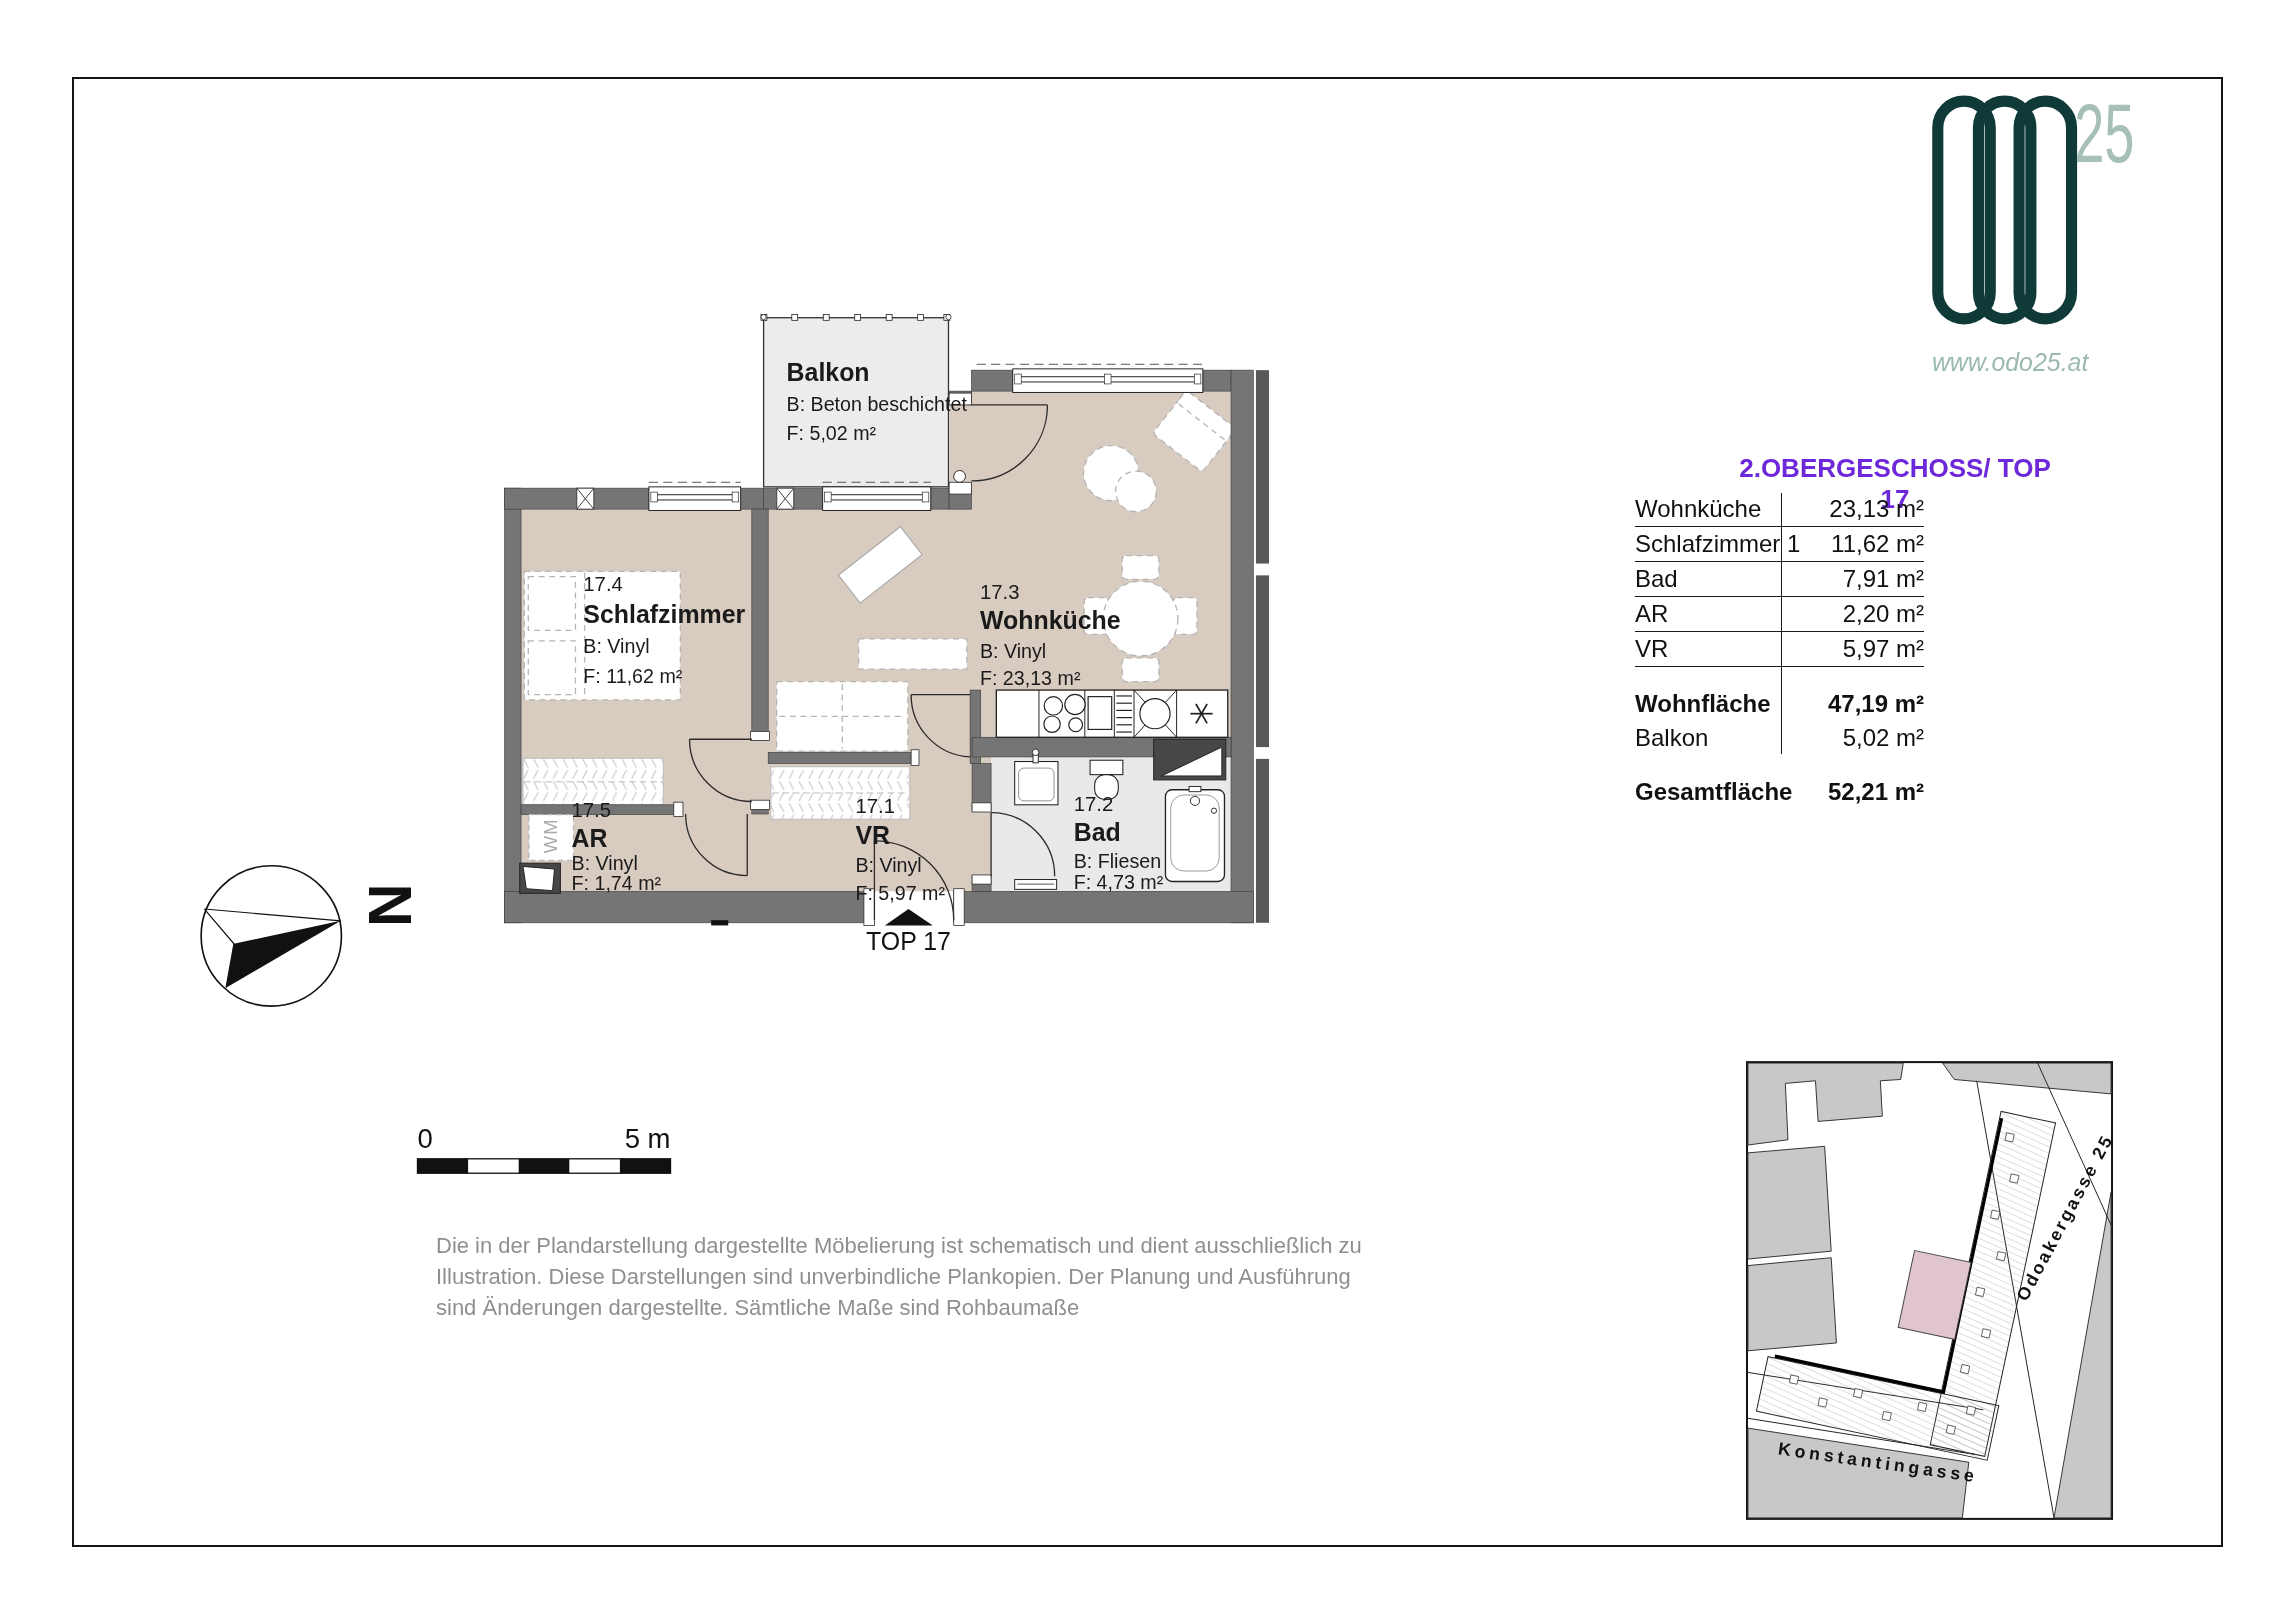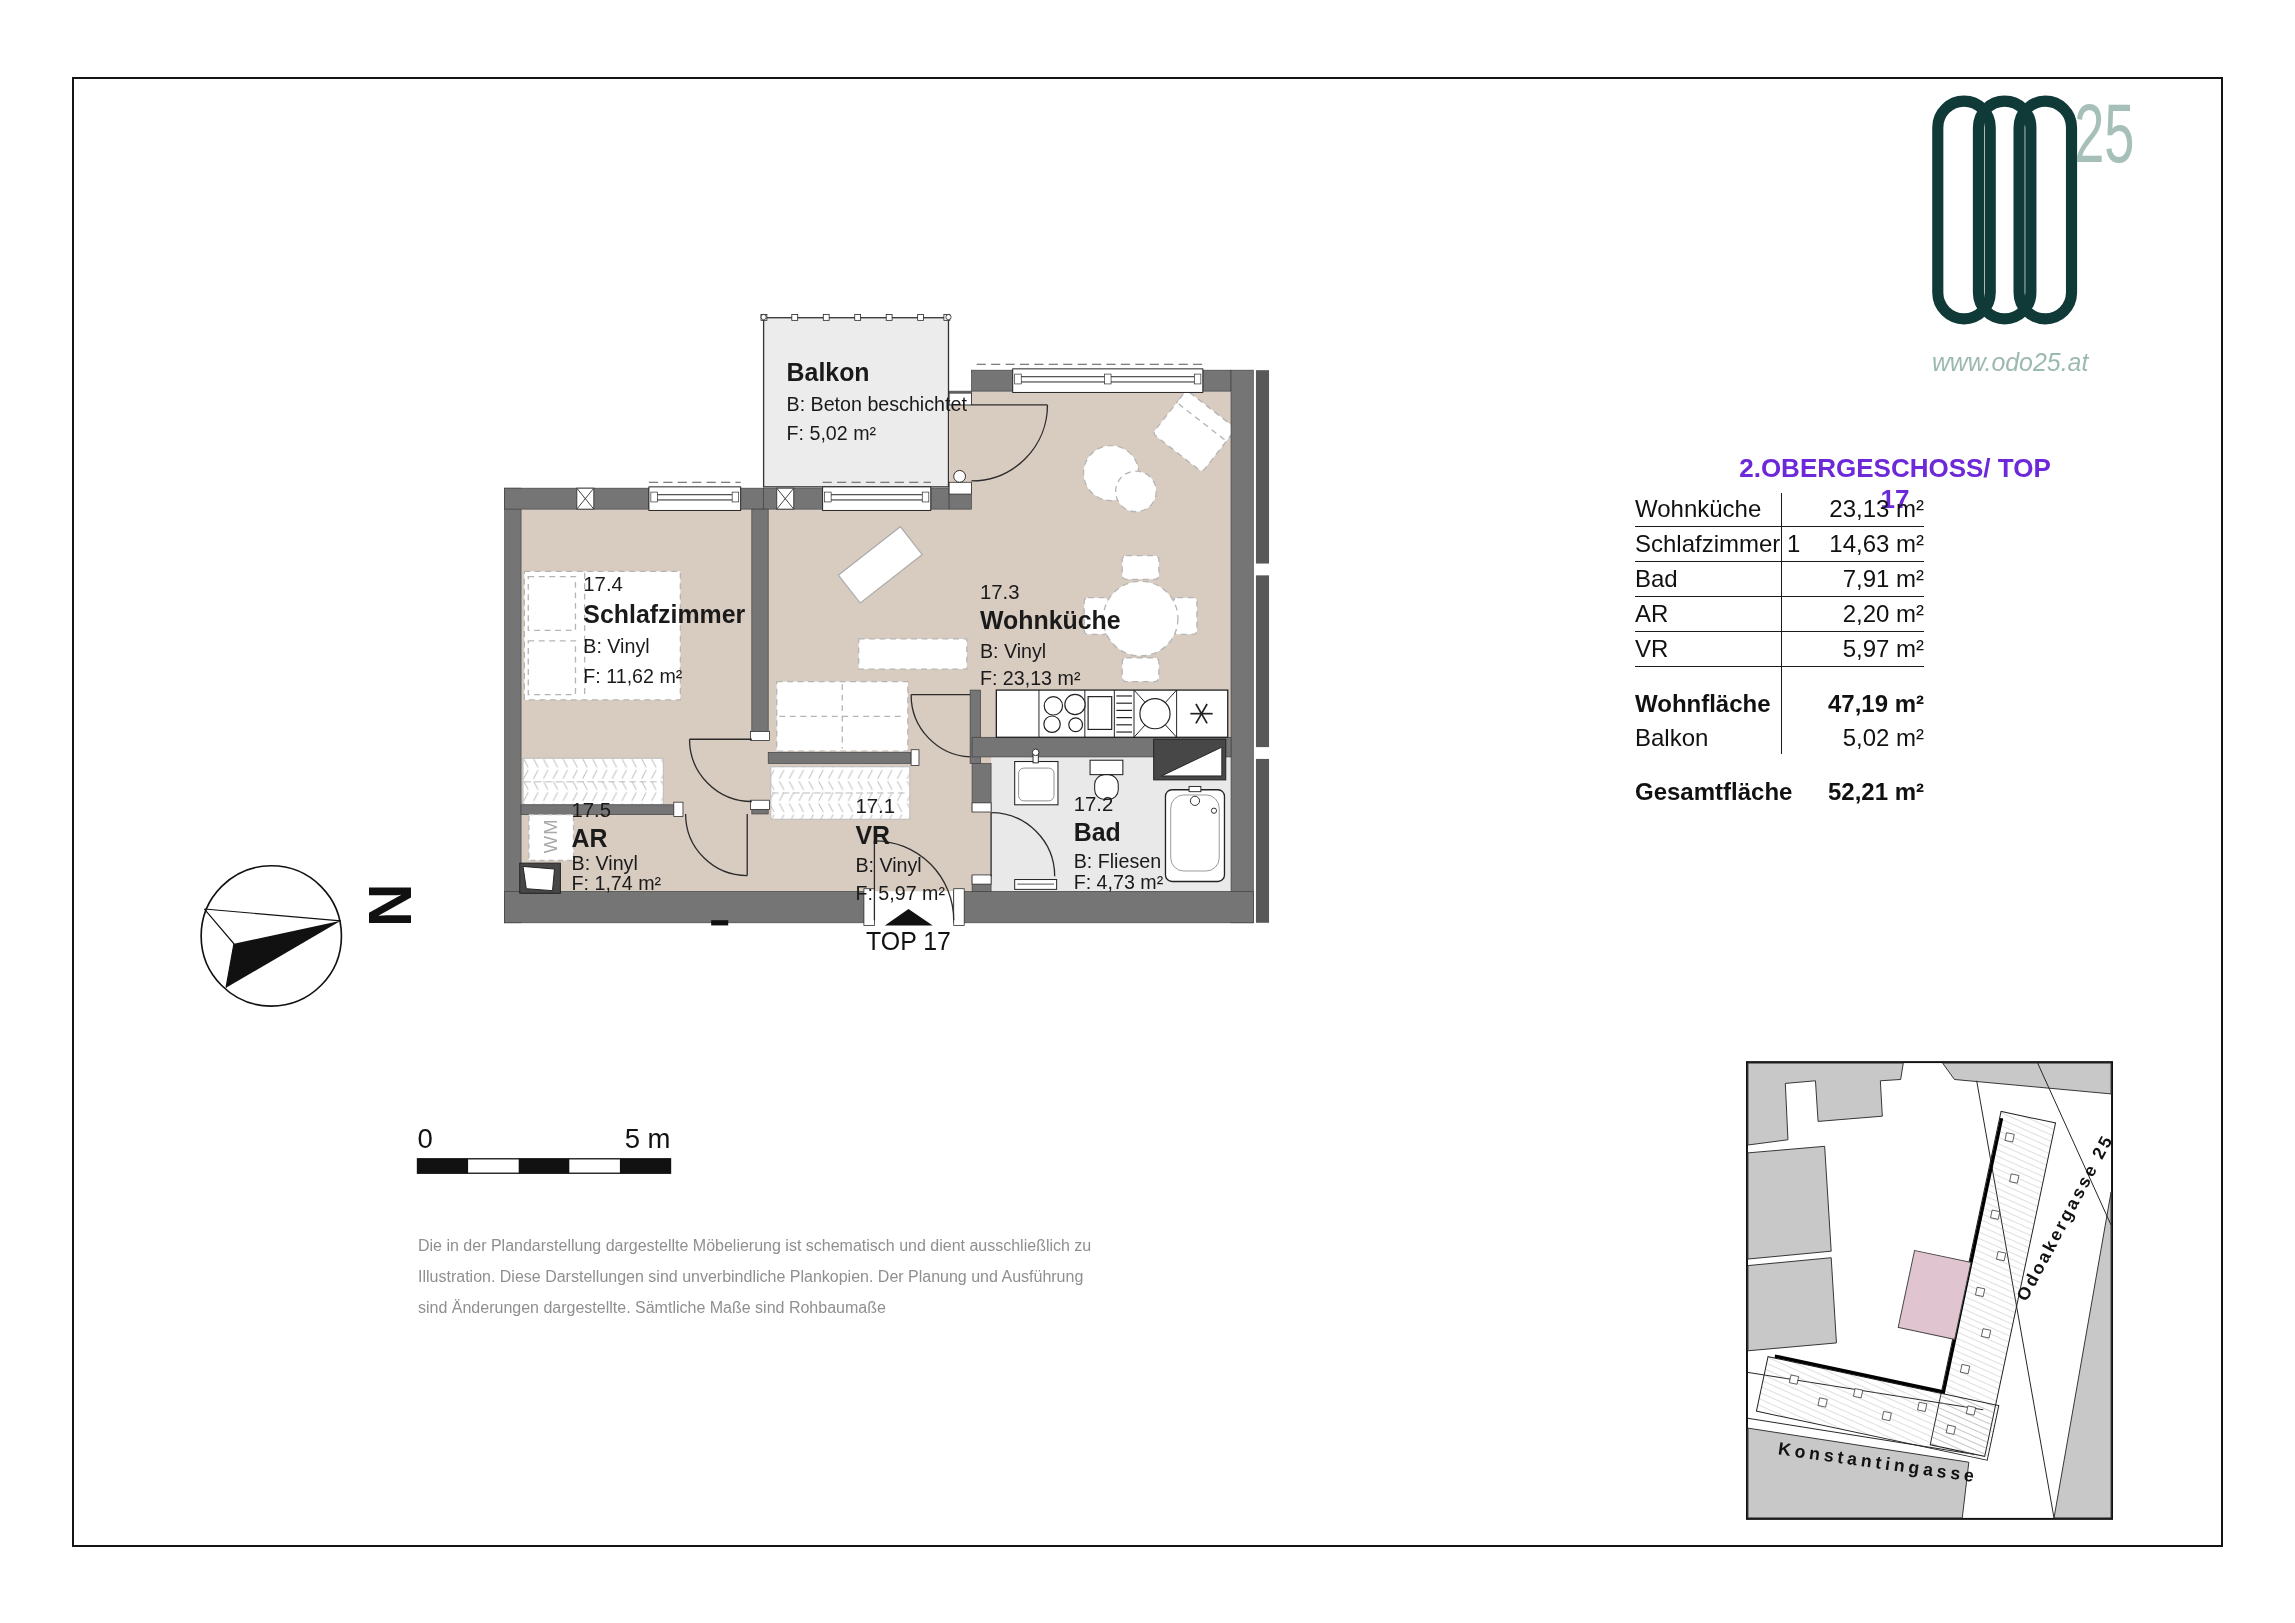--- a/index.html
+++ b/index.html
@@ -7,21 +7,21 @@
   .frame{position:absolute;left:72px;top:77px;width:2147px;height:1466px;border:2px solid #141414;}
   .plan-svg{position:absolute;left:98px;top:262px;}
   .logo-svg{position:absolute;left:1922px;top:92px;}
   .map-svg{position:absolute;left:1746px;top:1061px;}
   .unit-title{position:absolute;left:1731px;top:453px;width:328px;text-align:center;font-size:26px;font-weight:bold;color:#6d28d9;}
   .area-table{position:absolute;left:1635px;top:492px;width:289px;}
   .area-table .row{height:34px;display:flex;align-items:center;justify-content:space-between;font-size:24px;color:#111;}
   .area-table .row.rule{border-bottom:1.3px solid #1a1a1a;}
   .area-table .row.bold{font-weight:bold;margin-top:20px;}
   .vdiv{position:absolute;left:1781px;top:493px;width:1.3px;height:261px;background:#1a1a1a;}
-  .disclaimer{position:absolute;left:418px;top:1230px;width:1023px;font-size:16px;line-height:31px;color:#8f8f8f;}
+  .disclaimer{position:absolute;left:436px;top:1230px;width:1023px;font-size:22px;line-height:31px;color:#8f8f8f;}
   text{font-family:"Liberation Sans",sans-serif;}
 </style>
 </head>
 <body>
 
 <div class="frame"></div>
 
 <svg class="plan-svg" width="1246" height="1062" viewBox="150 400 1900 1620">
   <defs>
     <pattern id="hatch" width="15" height="34" patternUnits="userSpaceOnUse">
@@ -331,21 +331,21 @@
 
 <div class="unit-title">2.OBERGESCHOSS/ TOP 17</div>
 
 <div class="area-table">
   <div class="row rule">
     <span>Wohnküche</span>
     <span>23,13 m²</span>
   </div>
   <div class="row rule">
     <span>Schlafzimmer 1</span>
-    <span>14,63 m²</span>
+    <span>11,62 m²</span>
   </div>
   <div class="row rule">
     <span>Bad</span>
     <span>7,91 m²</span>
   </div>
   <div class="row rule">
     <span>AR</span>
     <span>2,20 m²</span>
   </div>
   <div class="row rule">

